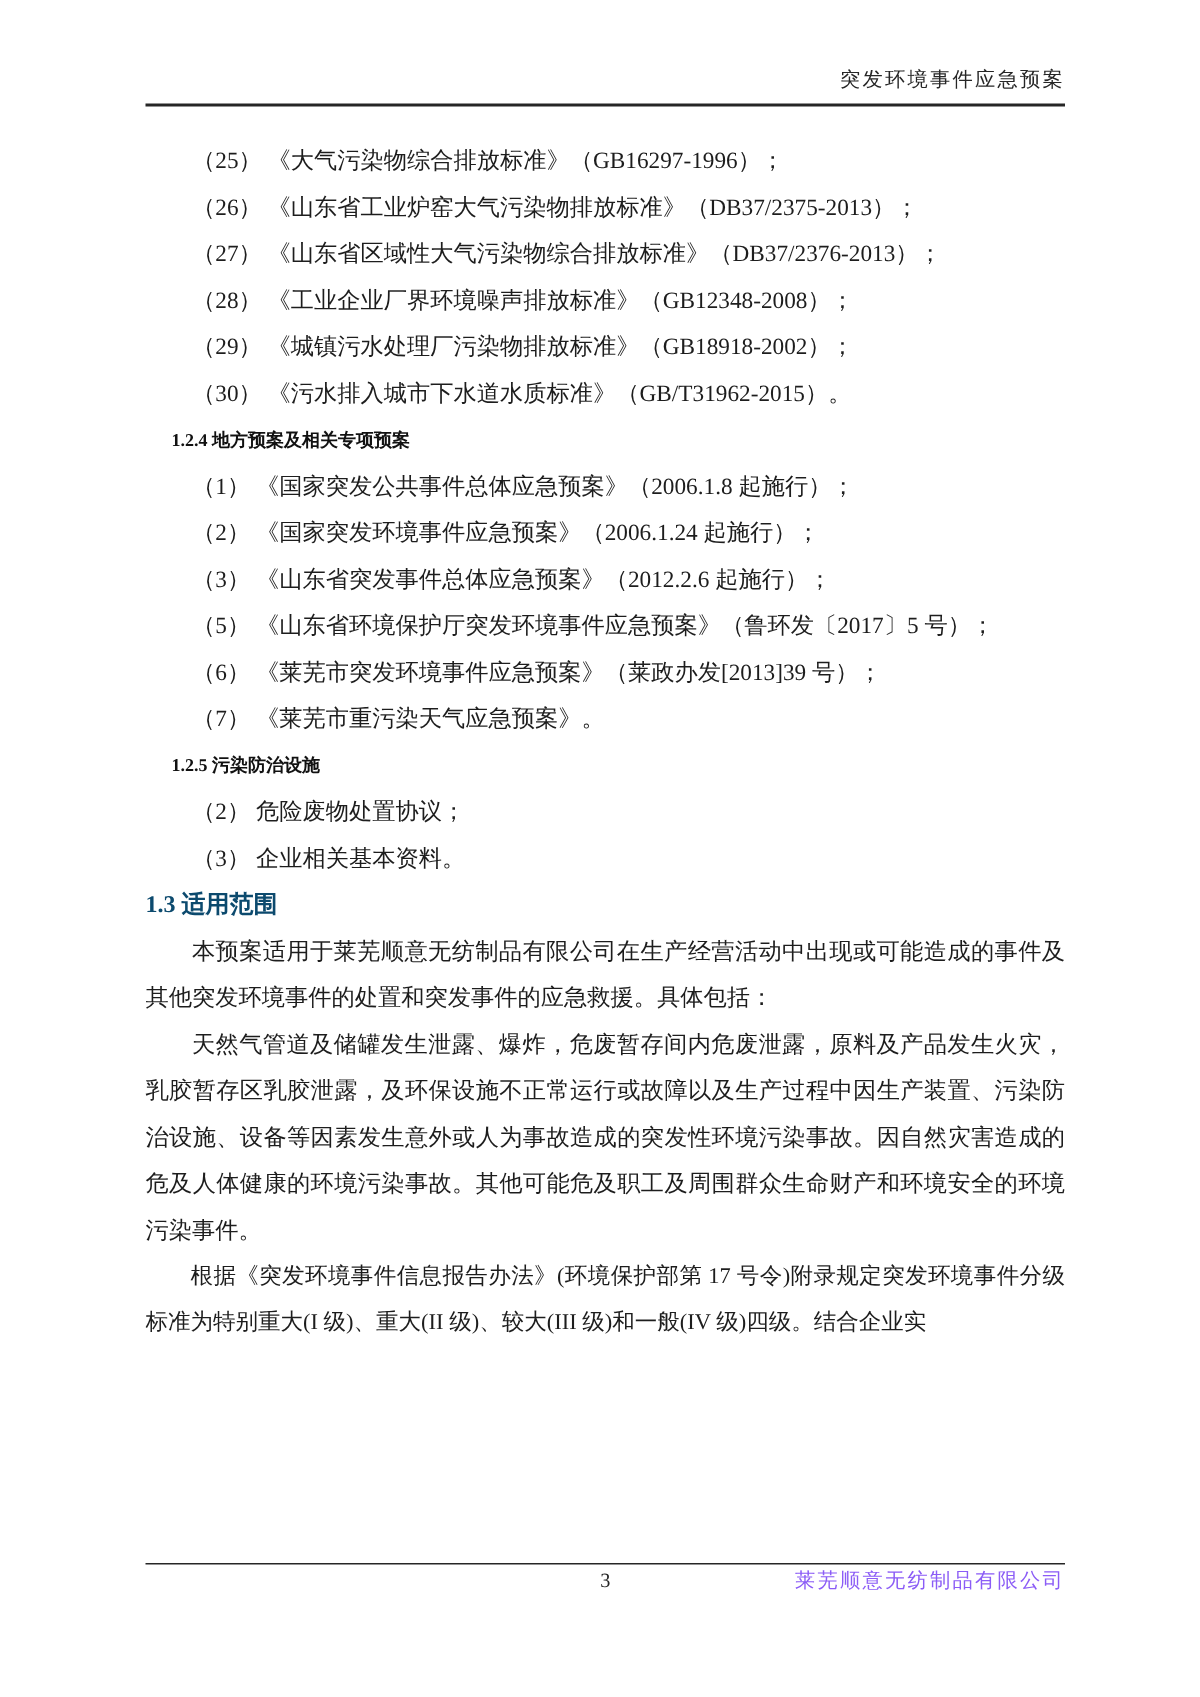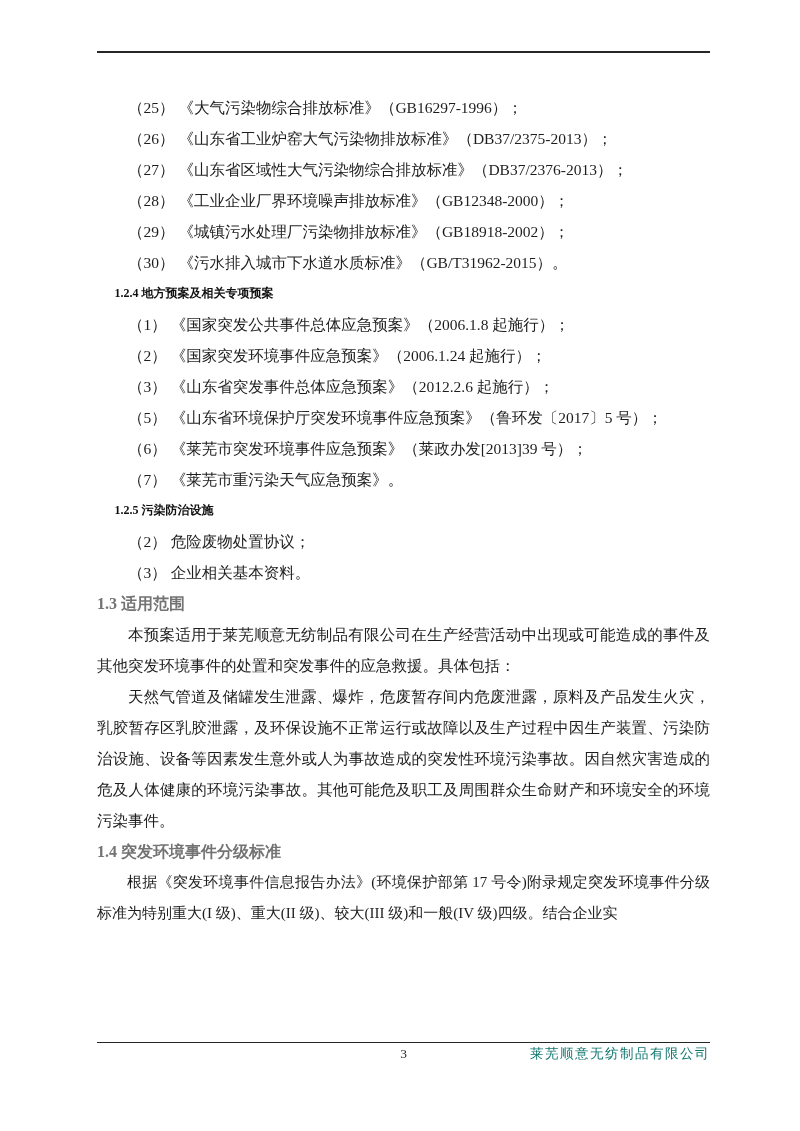--- a/index.html
+++ b/index.html
@@ -11,62 +11,62 @@
   .header { position:absolute; left:97px; right:90px; top:44px; }
   .header-title { text-align:right; font-size:13.5px; letter-spacing:1.5px; color:#262626; }
   .header-rule { margin-top:7px; border-bottom:2.5px solid #262626; height:0; }
   .content {
     position:absolute; left:97px; right:90px; top:92px;
     font-size:15.5px; line-height:31px; text-align:justify; color:#1d1d1d;
   }
   .content p { margin:0; }
   .item, .para { text-indent:2em; }
   .h-sub { margin:0; font-size:12px; font-weight:bold; text-indent:1.45em; line-height:31px; color:#111; }
-  .h-main { margin:5px 0 0 0; font-size:16px; font-weight:bold; text-indent:0; line-height:31px; color:#737373; }
+  .h-main { margin:5px 0 0 0; font-size:16px; font-weight:bold; text-indent:0; line-height:31px; color:#0c4a6e; }
   .para-last { font-size:15px; max-height:62px; overflow:hidden; }
   .footer { position:absolute; left:97px; right:90px; top:1042px; }
   .footer-rule { border-top:1.5px solid #262626; height:0; }
   .footer-row { position:relative; height:24px; font-size:13.5px; line-height:22px; }
   .page-num { position:absolute; left:0; right:0; text-align:center; color:#262626; }
-  .company { position:absolute; right:0; top:0; letter-spacing:1.5px; color:#0f766e; }
+  .company { position:absolute; right:0; top:0; letter-spacing:1.5px; color:#8b5cf6; }
 </style>
 </head>
 <body>
 
 <div class="page">
 
   <div class="header">
+    <div class="header-title">突发环境事件应急预案</div>
     <div class="header-rule"></div>
   </div>
 
   <div class="content">
     <p class="item">（25） 《大气污染物综合排放标准》（GB16297-1996）；</p>
     <p class="item">（26） 《山东省工业炉窑大气污染物排放标准》（DB37/2375-2013）；</p>
     <p class="item">（27） 《山东省区域性大气污染物综合排放标准》（DB37/2376-2013）；</p>
-    <p class="item">（28） 《工业企业厂界环境噪声排放标准》（GB12348-2000）；</p>
+    <p class="item">（28） 《工业企业厂界环境噪声排放标准》（GB12348-2008）；</p>
     <p class="item">（29） 《城镇污水处理厂污染物排放标准》（GB18918-2002）；</p>
     <p class="item">（30） 《污水排入城市下水道水质标准》（GB/T31962-2015）。</p>
 
     <p class="h-sub">1.2.4 地方预案及相关专项预案</p>
     <p class="item">（1） 《国家突发公共事件总体应急预案》（2006.1.8 起施行）；</p>
     <p class="item">（2） 《国家突发环境事件应急预案》（2006.1.24 起施行）；</p>
     <p class="item">（3） 《山东省突发事件总体应急预案》（2012.2.6 起施行）；</p>
     <p class="item">（5） 《山东省环境保护厅突发环境事件应急预案》（鲁环发〔2017〕5 号）；</p>
     <p class="item">（6） 《莱芜市突发环境事件应急预案》（莱政办发[2013]39 号）；</p>
     <p class="item">（7） 《莱芜市重污染天气应急预案》。</p>
 
     <p class="h-sub">1.2.5 污染防治设施</p>
     <p class="item">（2） 危险废物处置协议；</p>
     <p class="item">（3） 企业相关基本资料。</p>
 
     <p class="h-main">1.3 适用范围</p>
     <p class="para">本预案适用于莱芜顺意无纺制品有限公司在生产经营活动中出现或可能造成的事件及其他突发环境事件的处置和突发事件的应急救援。具体包括：</p>
     <p class="para">天然气管道及储罐发生泄露、爆炸，危废暂存间内危废泄露，原料及产品发生火灾，乳胶暂存区乳胶泄露，及环保设施不正常运行或故障以及生产过程中因生产装置、污染防治设施、设备等因素发生意外或人为事故造成的突发性环境污染事故。因自然灾害造成的危及人体健康的环境污染事故。其他可能危及职工及周围群众生命财产和环境安全的环境污染事件。</p>
 
-    <p class="h-main">1.4 突发环境事件分级标准</p>
     <p class="para para-last">根据《突发环境事件信息报告办法》(环境保护部第 17 号令)附录规定突发环境事件分级标准为特别重大(I 级)、重大(II 级)、较大(III 级)和一般(IV 级)四级。结合企业实</p>
   </div>
 
   <div class="footer">
     <div class="footer-rule"></div>
     <div class="footer-row">
       <span class="page-num">3</span>
       <span class="company">莱芜顺意无纺制品有限公司</span>
     </div>
   </div>

